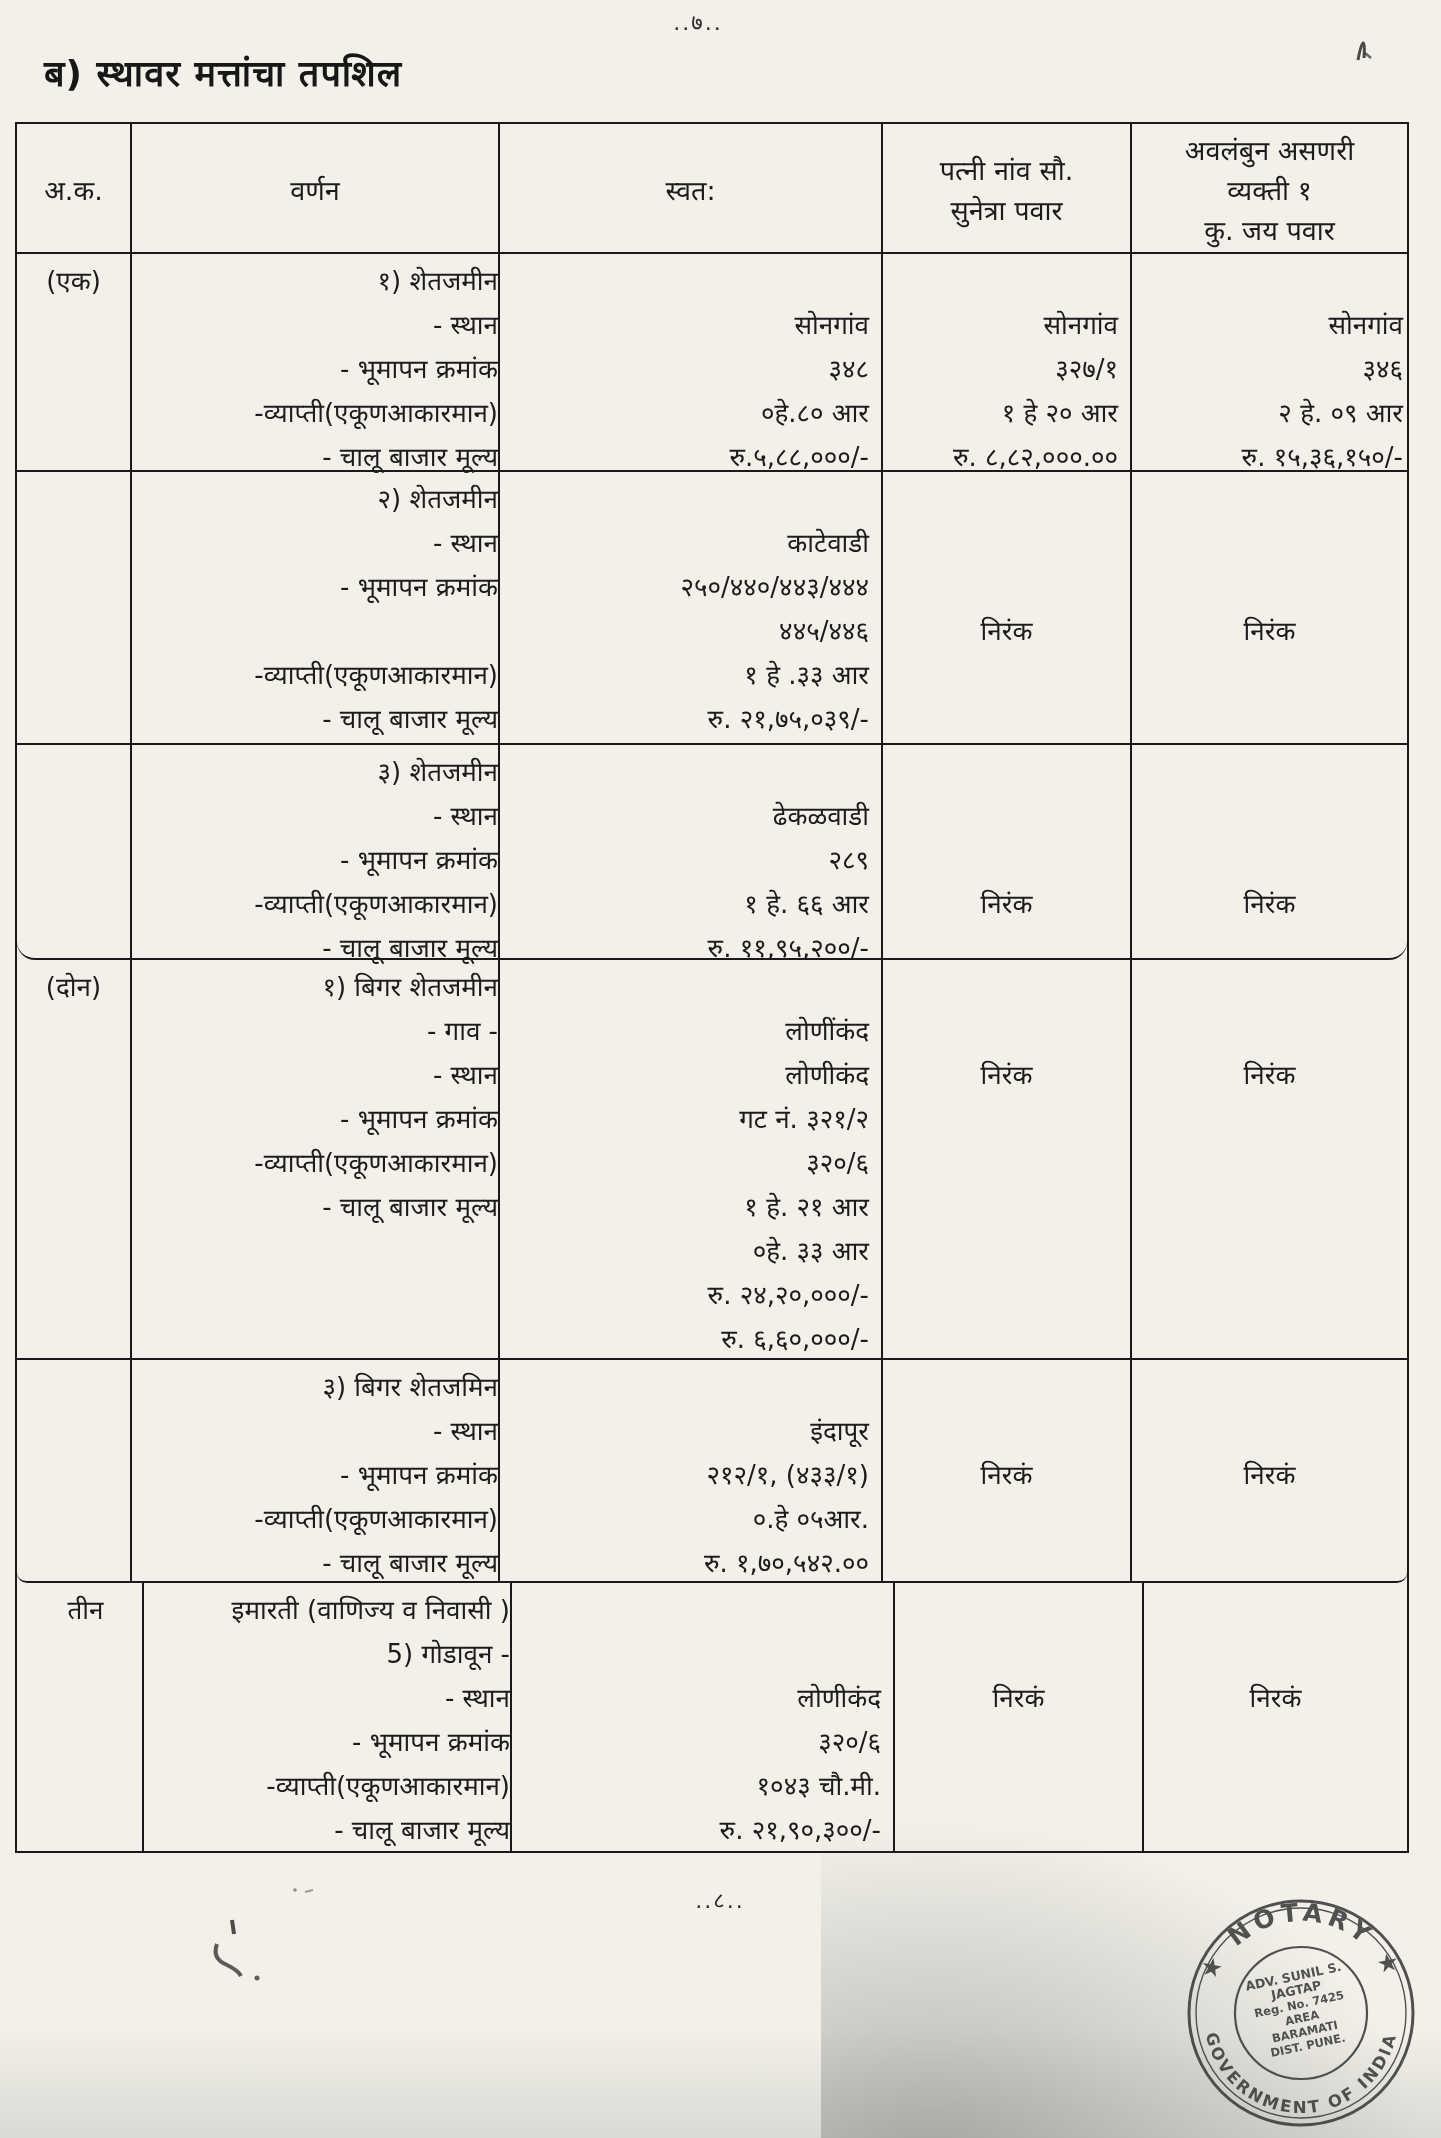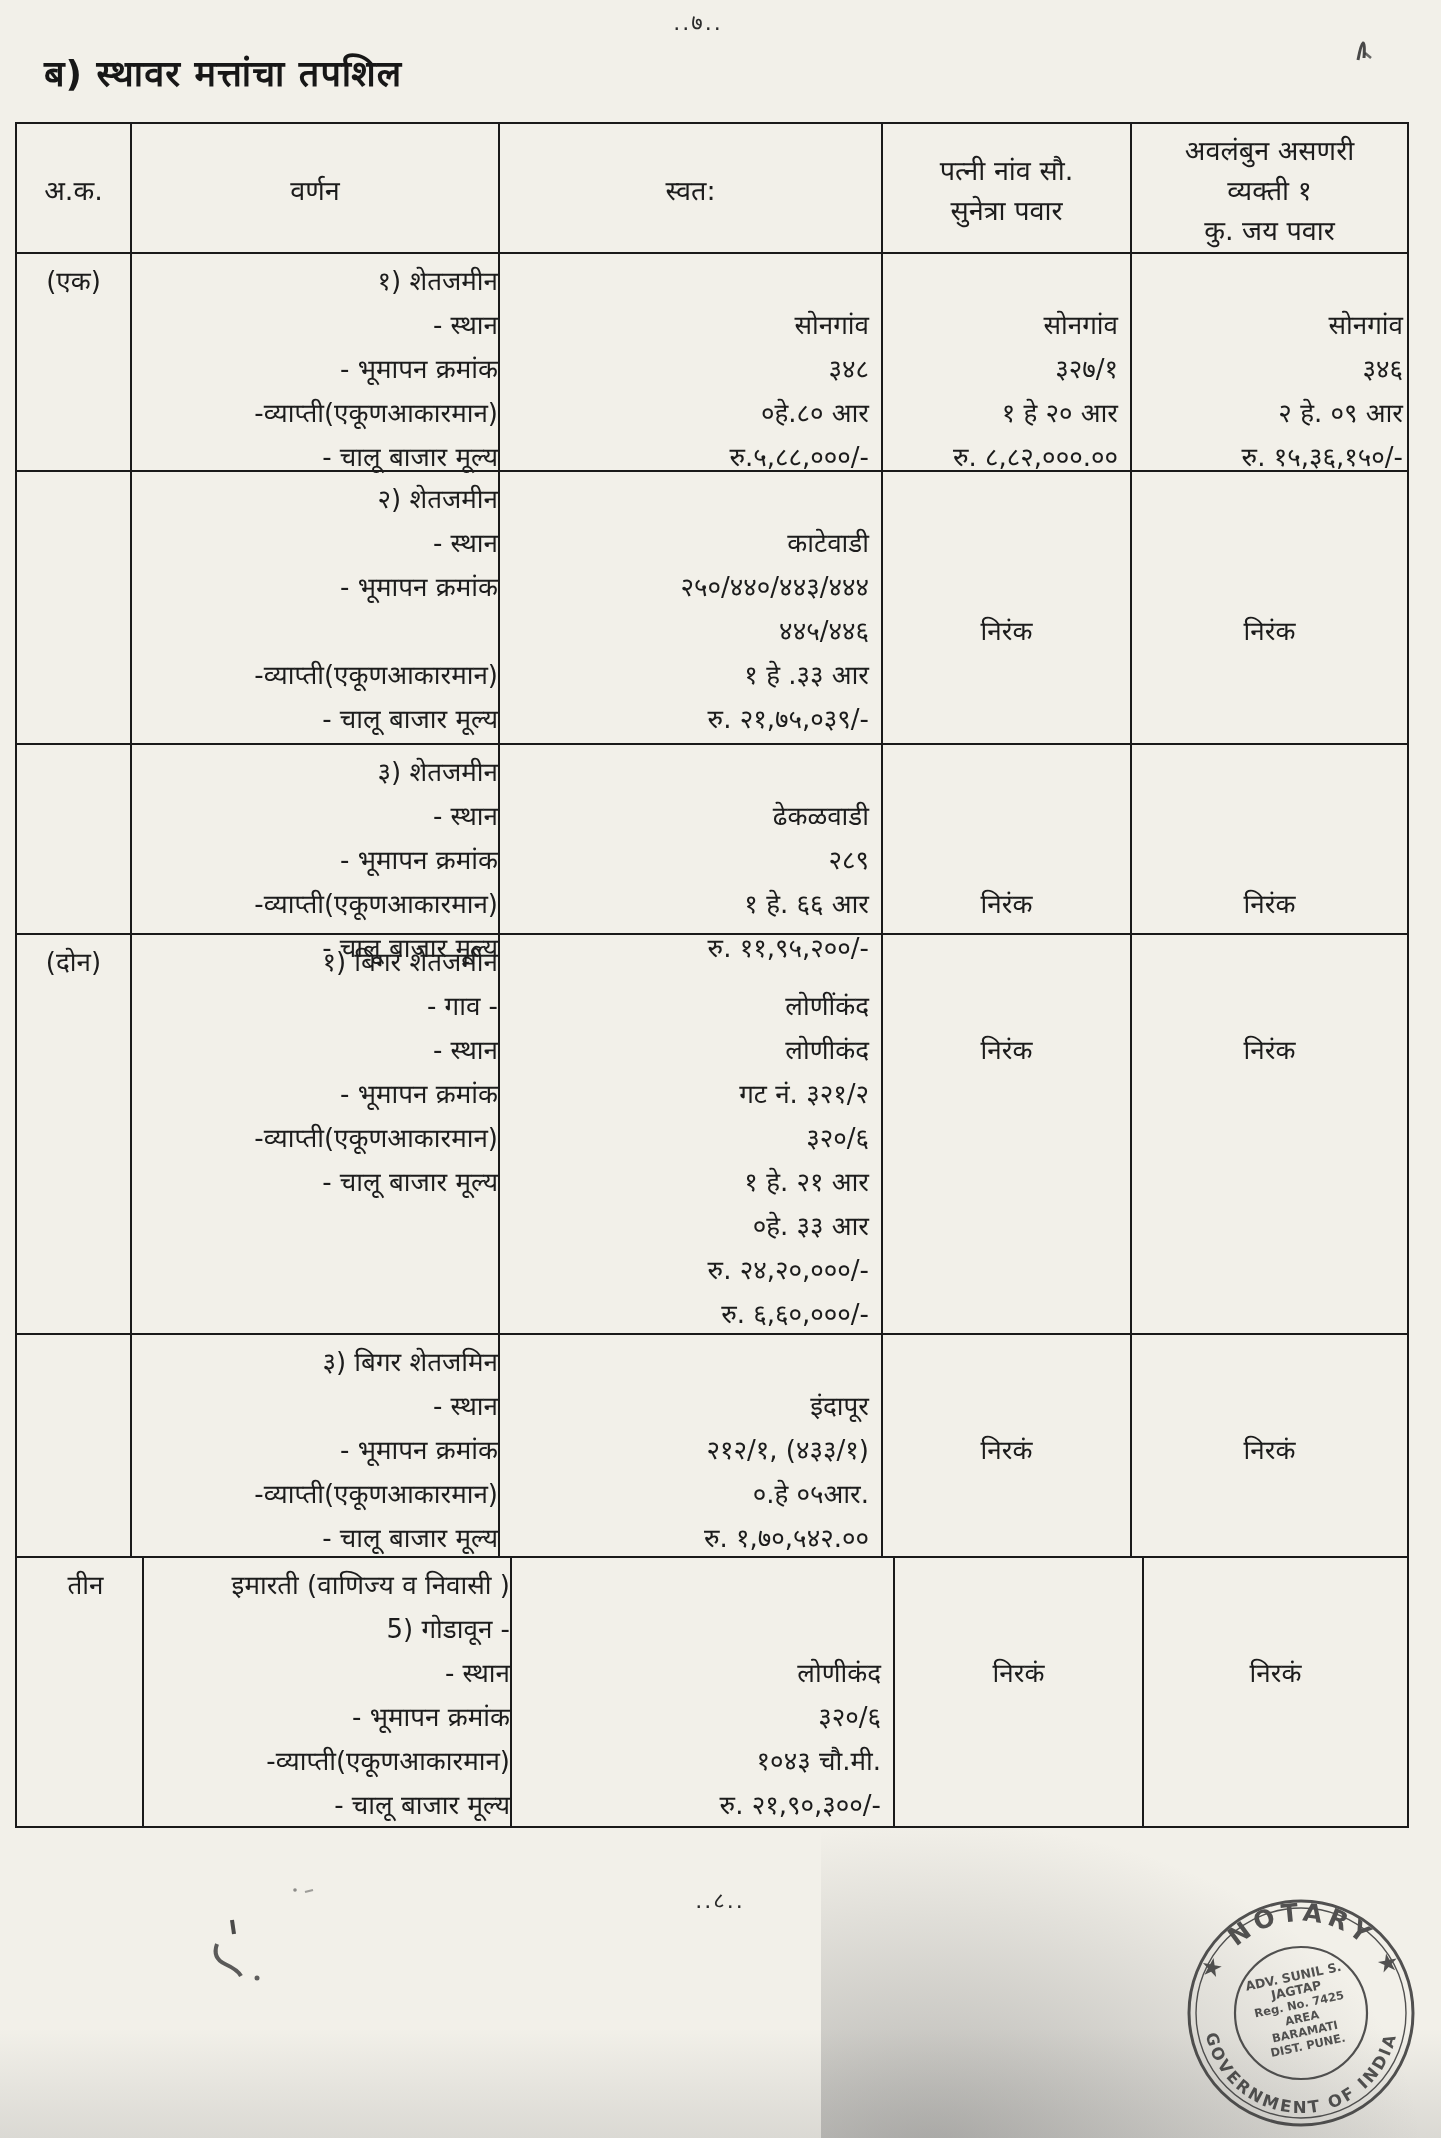--- a/index.html
+++ b/index.html
@@ -27,23 +27,23 @@
   .ln{height:44px;line-height:44px;white-space:nowrap;}
   .al-l{text-align:right;padding-left:36px;}
   .al-r{text-align:right;padding-right:12px;}
   .al-r2{text-align:right;padding-right:4px;}
   .al-c{text-align:center;}
   .hrow{height:130px;}
   .hd{display:flex;flex-direction:column;justify-content:center;text-align:center;font-size:27px;}
   .hd .ln{height:40px;line-height:40px;}
   .r1{height:218px;}
   .r2{height:273px;}
-  .r3{height:190px;}
+  .r3{height:215px;border-radius:18px;}
   .r4{height:400px;}
-  .r5{height:223px;}
+  .r5{height:223px;border-radius:10px;}
   .r6{height:268px;}
   
   .shadow-br{position:absolute;right:0;bottom:0;width:620px;height:330px;
     background:radial-gradient(ellipse at 18% 105%, rgba(118,118,118,0.50), rgba(118,118,118,0.0) 68%);pointer-events:none;}
   .shadow-bottom{position:absolute;left:0;right:0;bottom:0;height:110px;
     background:linear-gradient(to bottom, rgba(140,140,140,0), rgba(135,135,135,0.22));pointer-events:none;}
   
   .stamp{position:absolute;left:1176px;top:1888px;width:250px;height:250px;opacity:0.88;}
   .stamp text{fill:#3b3b3b;font-family:"DejaVu Sans", sans-serif;font-weight:bold;}
   .stamp circle{stroke:#3b3b3b;fill:none;}

